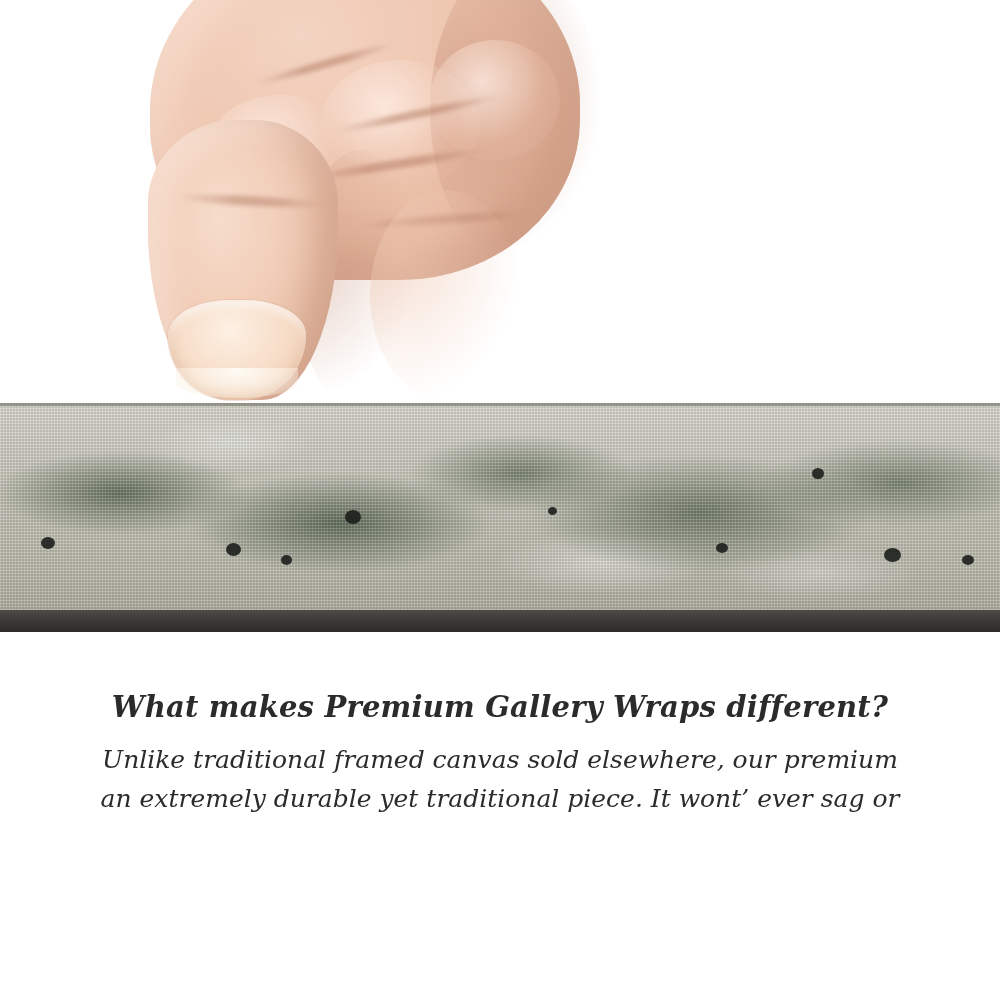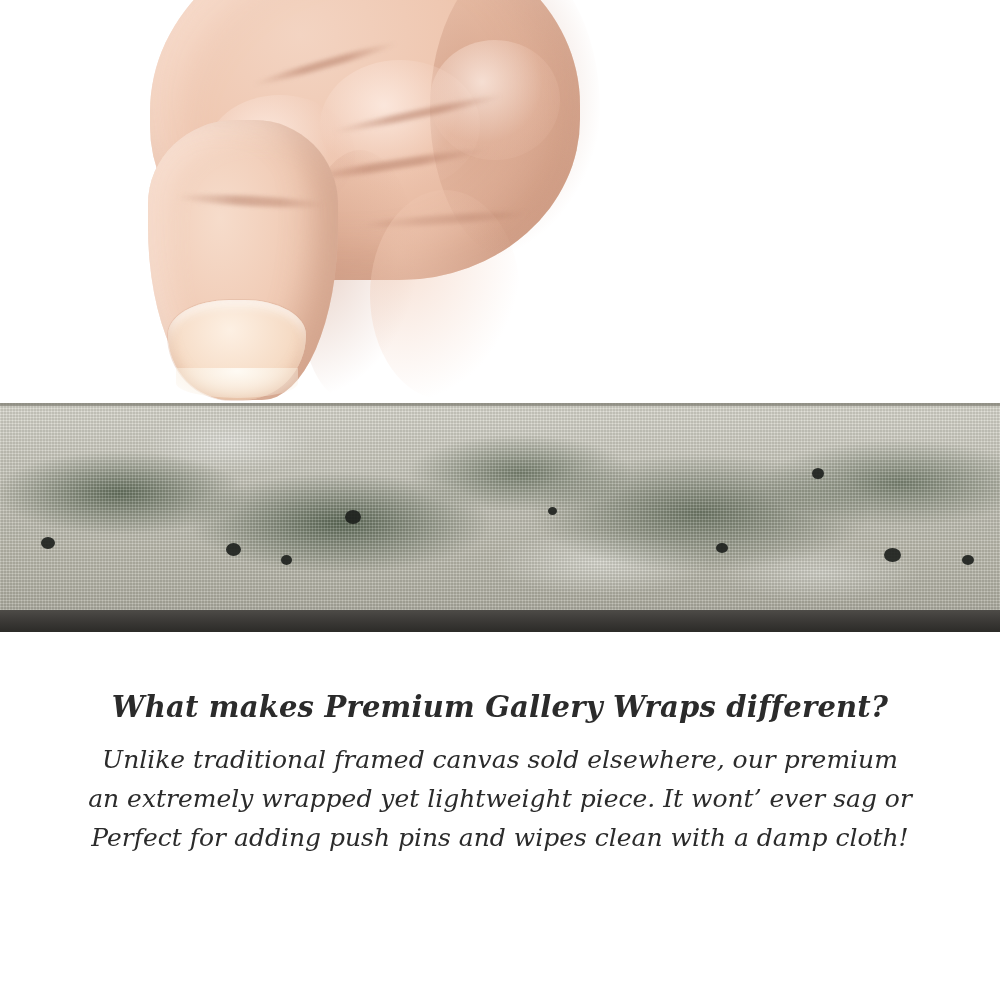--- a/index.html
+++ b/index.html
@@ -253,18 +253,17 @@
     <div class="speck" style="left:962px; top:152px; width:12px; height:10px;"></div>
     <div class="speck" style="left:41px; top:134px; width:14px; height:12px;"></div>
   </div>
   <div class="canvas-top-hair"></div>
   <div class="canvas-bottom-edge"></div>
 
   <div class="caption">
     <div class="caption-title">What makes Premium Gallery Wraps different?</div>
     <div class="caption-body">
       <span>Unlike traditional framed canvas sold elsewhere, our premium</span>
-      <span>an extremely wrapped yet lightweight piece. It wont’ ever sag or</span>
-      <span>Perfect for adding push pins and wipes clean with a damp cloth!</span>
+      <span>an extremely durable yet traditional piece. It wont’ ever sag or</span>
     </div>
   </div>
 
 </div>
 
 </body></html>

